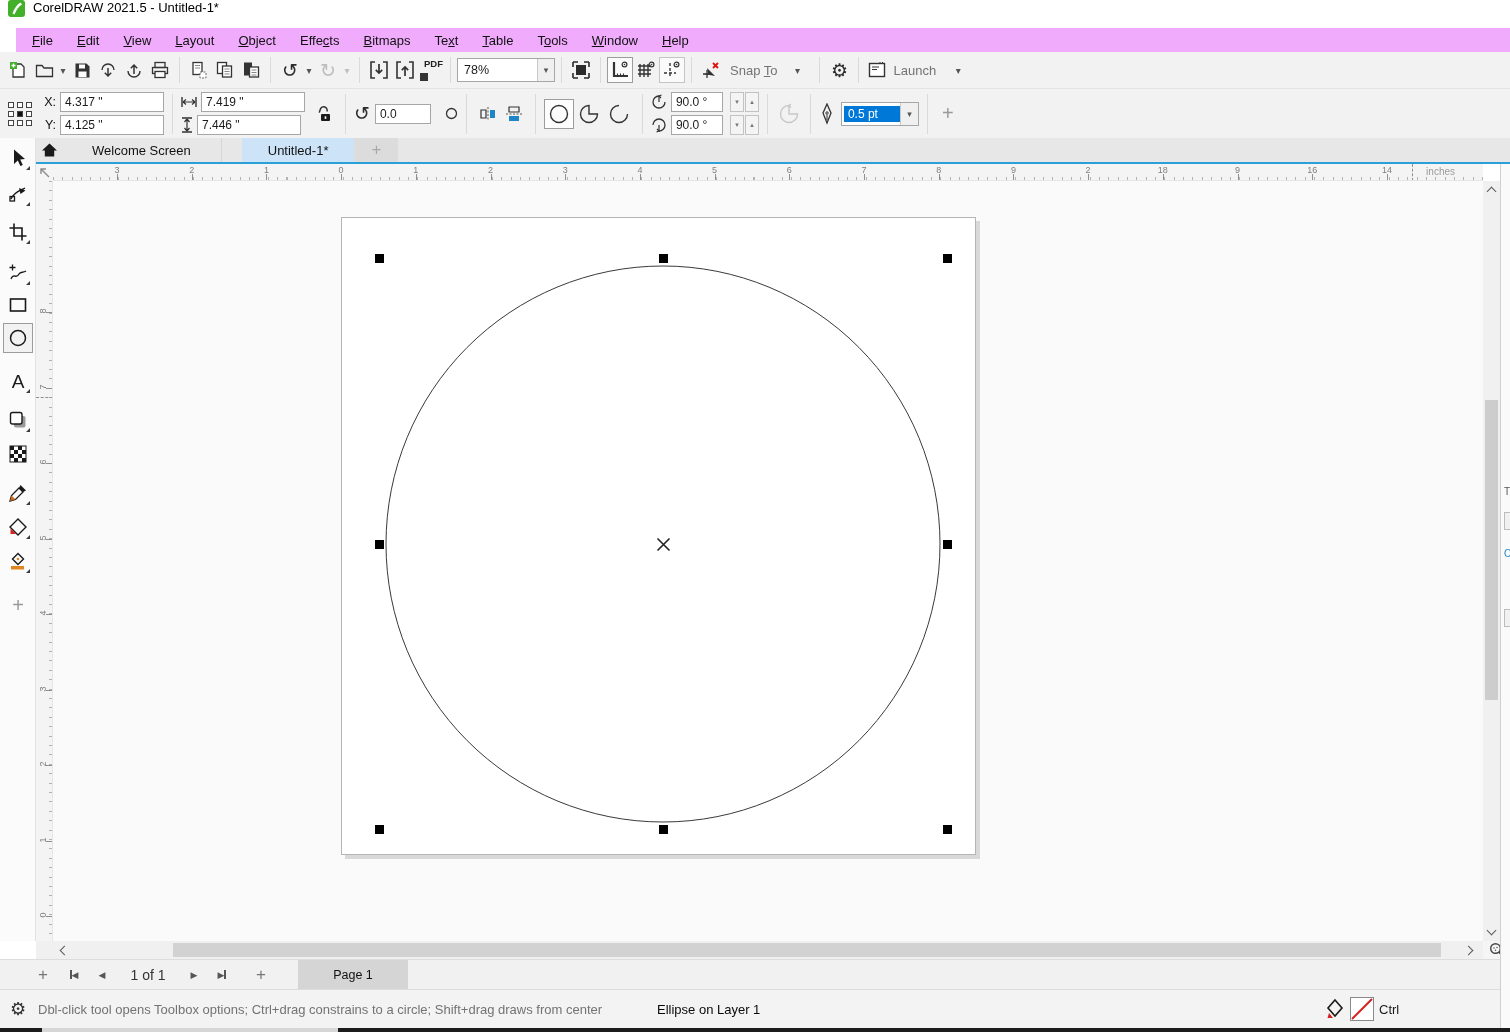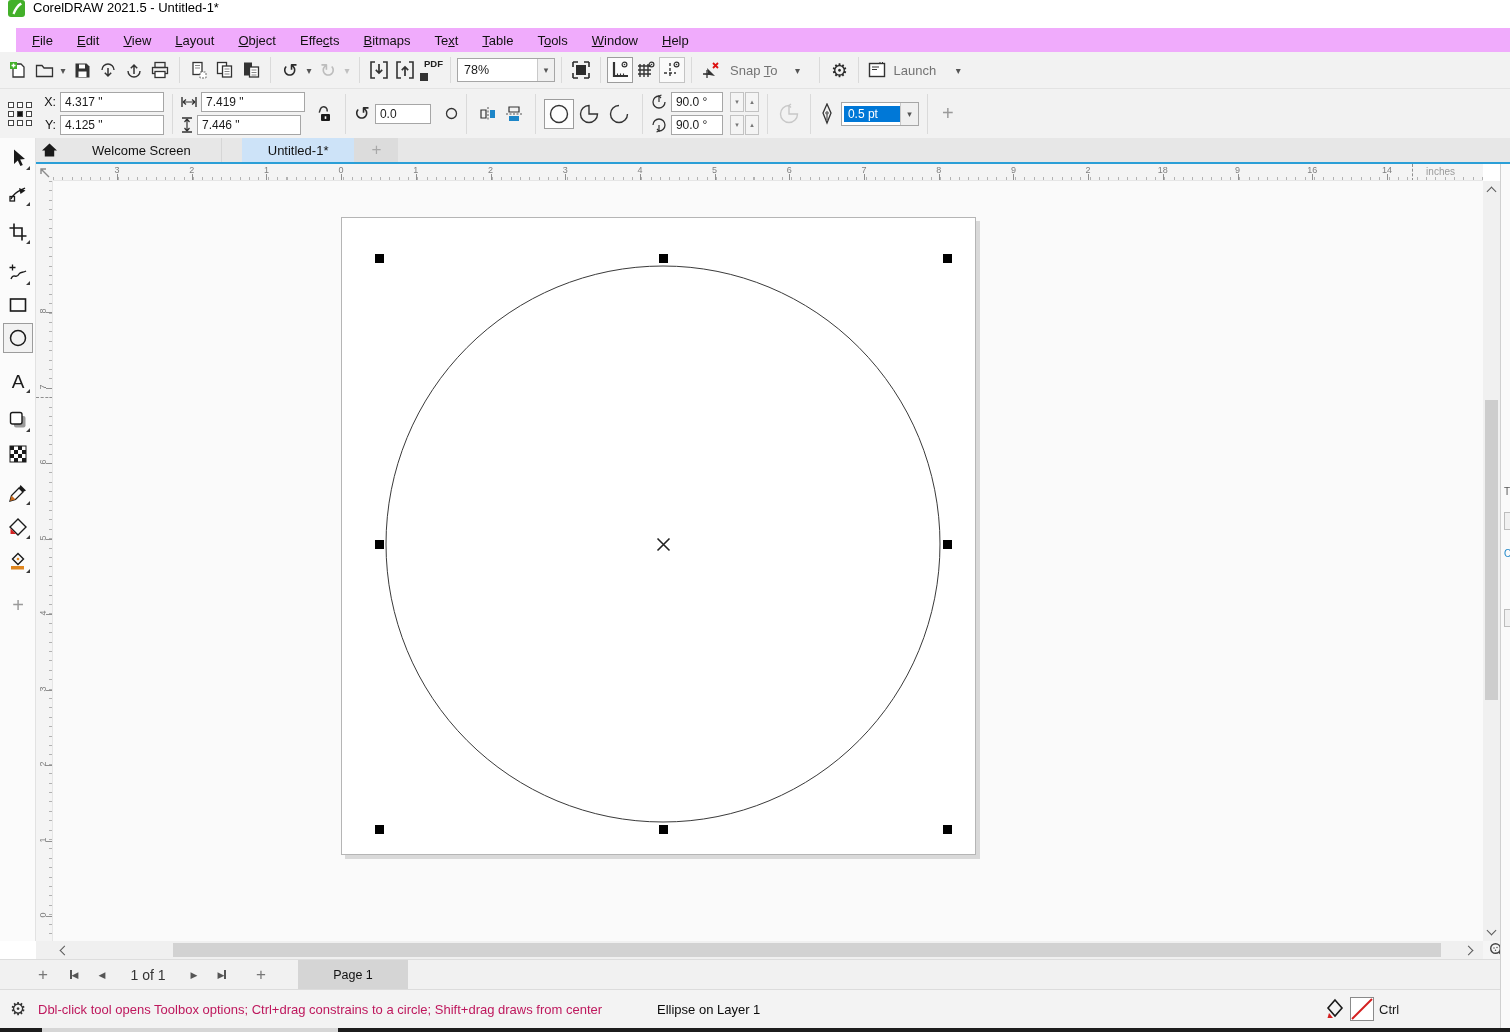--- a/index.html
+++ b/index.html
@@ -158,21 +158,21 @@
   .pnbtn { width:28px; font-size:9px; }
   .pnbtn .bar { width:2px; height:9px; background:#555; }
   .pncount { width:64px; font-size:14px; color:#333; }
   .pagetab { width:110px; margin-left:20px; background:#d5d5d5; display:flex;
     align-items:center; justify-content:center; font-size:12.5px; color:#111; }
 
   
   .statusbar { position:absolute; left:0; top:989px; width:1510px; height:39px;
     background:#f3f3f3; border-top:1px solid #dcdcdc; }
   .statusbar .sgear { position:absolute; left:10px; top:8px; font-size:18px; color:#333; }
-  .hint { position:absolute; left:38px; top:12px; font-size:13px; color:#be185d; }
+  .hint { position:absolute; left:38px; top:12px; font-size:13px; color:#737373; }
   .objinfo { position:absolute; left:657px; top:12px; font-size:13px; color:#0a0a0a; }
   .fillgrp { position:absolute; left:1325px; top:7px; display:flex;
     align-items:center; gap:5px; }
   .noneswatch { width:24px; height:24px; background:#fff; border:1px solid #8a8a8a; }
 
   
   .bottomstrip { position:absolute; left:0; top:1028px; width:1510px; height:4px;
     background:#1c1c1c; }
   .bottomstrip .lite { position:absolute; left:42px; top:0; width:296px; height:4px;
     background:#d6d6d6; }

